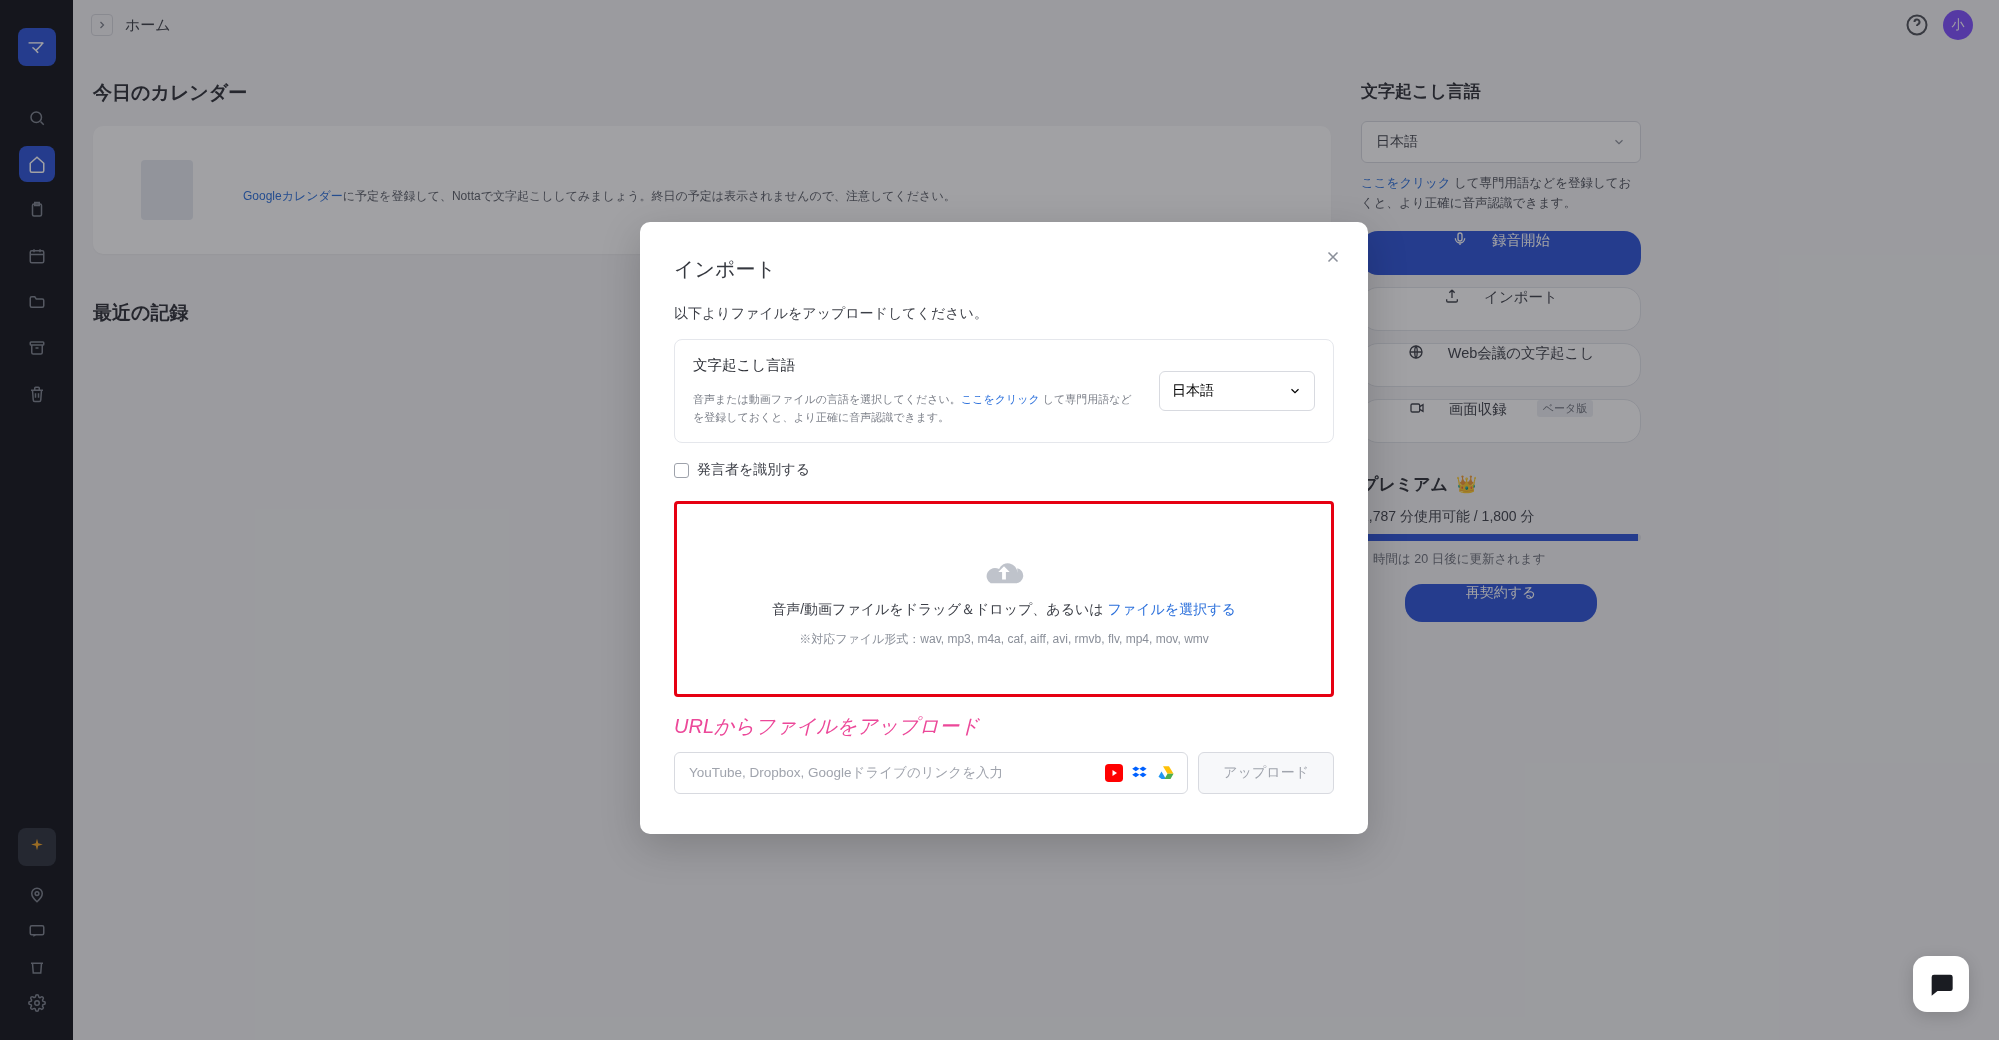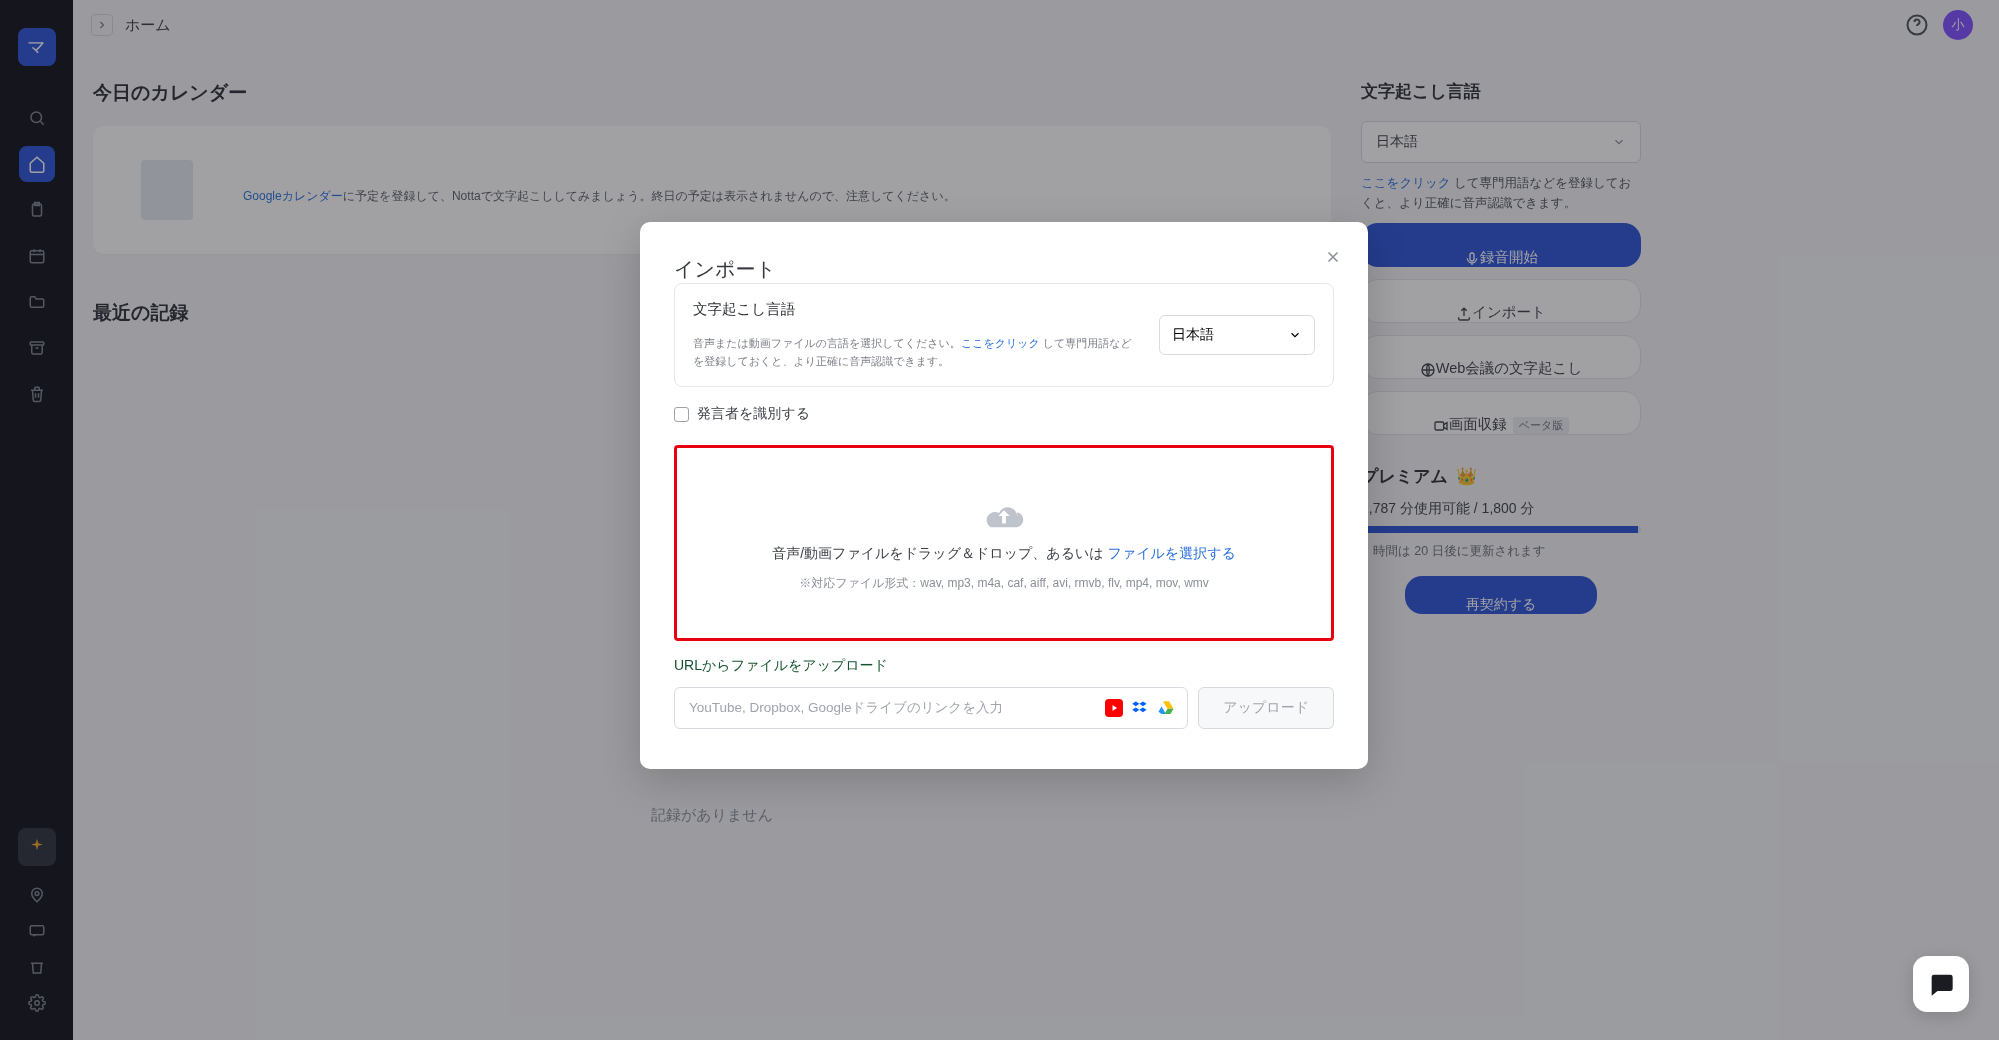--- a/index.html
+++ b/index.html
@@ -35,24 +35,24 @@
 .cal-empty { font-size: 15px; color: #2d3038; }
 .cal-desc { font-size: 12px; color: #5a5e67; margin-top: 12px; }
 .cal-link { color: #2a6fdb; }
 
 .no-records { text-align: center; color: #8a8f99; font-size: 15px; padding-top: 460px; }
 
 
 .rsec-h { font-size: 17px; font-weight: 600; color: #2b2e35; margin-bottom: 18px; }
 .select { width: 100%; height: 42px; border: 1px solid #d8dae0; border-radius: 6px; padding: 0 14px; display: flex; align-items: center; justify-content: space-between; color: #3c3f47; font-size: 14px; margin-bottom: 10px; cursor: pointer; background: #fff; }
 .select svg { width: 14px; height: 14px; color: #8a8f99; }
-.hint { font-size: 12.5px; color: #4e525b; line-height: 1.6; margin-bottom: 10px; }
+.hint { font-size: 12.5px; color: #4e525b; line-height: 1.6; margin-bottom: 18px; }
 .hint a { color: #2a6fdb; }
 
-.btn { width: 100%; height: 44px; border-radius: 17px; display: flex; align-items: flex-end; justify-content: center; gap: 0; font-size: 14.5px; cursor: pointer; border: none; margin-bottom: 12px; }
+.btn { width: 100%; height: 44px; border-radius: 17px; display: flex; align-items: flex-start; justify-content: center; gap: 24px; font-size: 14.5px; cursor: pointer; border: none; margin-bottom: 12px; }
 .btn.primary { background: #2a52d8; color: #fff; }
 .btn.secondary { background: #fff; color: #3c3f47; border: 1px solid #e1e3e8; }
 .badge-beta { font-size: 11px; background: #eceef3; color: #6b6f79; padding: 1px 6px; border-radius: 3px; margin-left: 6px; }
 
 .prem-h { display: flex; align-items: center; gap: 8px; font-size: 17px; font-weight: 600; color: #2b2e35; margin: 30px 0 12px; }
 .crown { color: #e6a23c; }
 .usage { font-size: 14px; color: #3c3f47; margin-bottom: 8px; }
 .progress { width: 100%; height: 7px; background: #e1e3e8; border-radius: 4px; margin-bottom: 10px; overflow: hidden; }
 .progress .bar { height: 100%; background: #2a52d8; width: 99%; }
 .renew { font-size: 12.5px; color: #6b6f79; margin-bottom: 16px; margin-left: 12px; }
@@ -77,21 +77,21 @@
 .chk-row { display: flex; align-items: center; gap: 8px; margin-bottom: 22px; font-size: 14px; color: #3c3f47; }
 .chk { width: 15px; height: 15px; border: 1.4px solid #9ea2ab; border-radius: 3px; }
 
 .drop-wrap { border: 3px solid #e60012; border-radius: 4px; padding: 4px; margin-bottom: 16px; }
 .drop { height: 182px; display: flex; flex-direction: column; align-items: center; justify-content: center; gap: 12px; border-radius: 6px; }
 .drop .cloud { color: #b8bcc5; }
 .drop-txt { font-size: 14px; color: #3c3f47; }
 .drop-txt .link { color: #2a6fdb; cursor: pointer; }
 .drop-fmt { font-size: 12px; color: #8a8f99; }
 
-.url-h { font-size: 14px; color: #14532d; margin-bottom: 12px; }
+.url-h { font-size: 20px; color: #ec4899; margin-bottom: 12px; font-style: italic; }
 .url-row { display: flex; gap: 10px; align-items: center; border-radius: 21px; }
 .url-input { flex: 1; height: 42px; border: 1px solid #d8dae0; border-radius: 6px; padding: 0 90px 0 14px; font-size: 13.5px; position: relative; display: flex; align-items: center; color: #a0a4ad; }
 .url-icons { position: absolute; right: 12px; display: flex; gap: 8px; align-items: center; }
 .svc-icon { width: 18px; height: 18px; }
 .upload-btn { height: 42px; padding: 0 24px; border: 1px solid #d8dae0; border-radius: 6px; background: #f7f8fa; color: #a0a4ad; font-size: 14px; cursor: not-allowed; }
 
 
 .chat { position: absolute; right: 30px; bottom: 28px; width: 56px; height: 56px; border-radius: 14px; background: #fff; box-shadow: 0 4px 16px rgba(0,0,0,.15); display: flex; align-items: center; justify-content: center; }
 .chat svg { width: 28px; height: 28px; color: #1a1c22; }
 </style>
@@ -245,20 +245,21 @@
     <button class="btn primary renew-btn">再契約する</button>
   </div>
 </div>
 
 <div class="dim"></div>
 <div class="modal">
   <div class="modal-title">インポート</div>
   <div class="modal-close"><svg width="18" height="18" viewBox="0 0 24 24" fill="none" stroke="currentColor" stroke-width="2">
         <path d="M6 6l12 12M18 6 6 18"></path>
       </svg></div>
+  <div class="modal-sub">以下よりファイルをアップロードしてください。</div>
 
   <div class="lang-box">
     <div class="lang-left">
       <div class="lang-title">文字起こし言語</div>
       <div class="lang-desc"><span>音声または動画ファイルの言語を選択してください。</span><a>ここをクリック</a><span> して専門用語などを登録しておくと、より正確に音声認識できます。</span></div>
     </div>
     <div class="lang-sel">
       <span>日本語</span>
       <svg width="14" height="14" viewBox="0 0 24 24" fill="none" stroke="currentColor" stroke-width="2">
           <path d="m6 9 6 6 6-6"></path>

